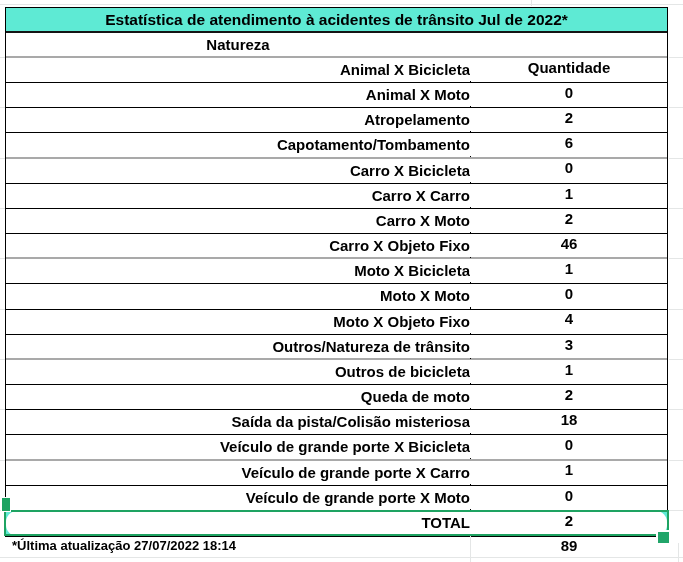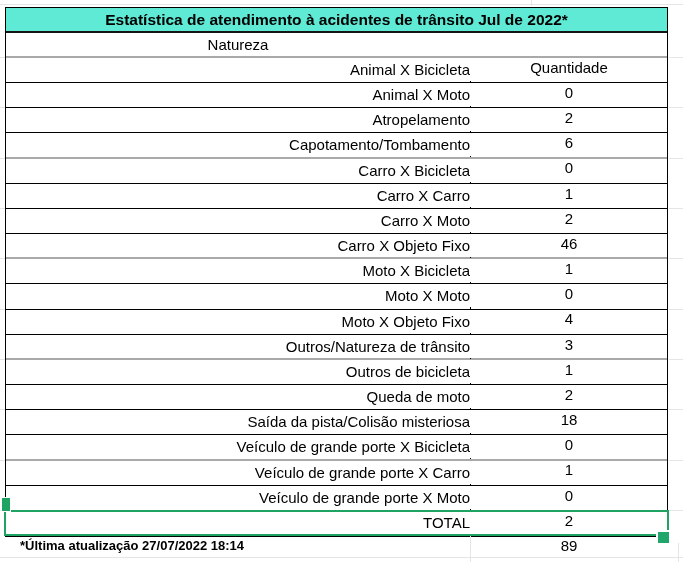--- a/index.html
+++ b/index.html
@@ -38,41 +38,43 @@
     white-space: nowrap;
     overflow: hidden;
   }
   .row {
     display: flex;
     height: 25.17px;
     border-bottom: 1px solid #000;
     font-size: 15px;
     line-height: 24px;
     background: #fff;
+    font-weight: bold;
   }
   .row.gray-b { border-bottom: 2px solid #a9a9a9; }
   .row .c-nat {
     width: 464px;
     padding-left: 5px;
     white-space: nowrap;
     overflow: hidden;
     text-align: right;
   }
   .row .c-qty {
     flex: 1;
     border-left: 1px solid #000;
     text-align: center;
     margin-top: 23px;
   }
   .row.header-row { height: 25px; border-bottom: 2px solid #a9a9a9; }
   .row.header-row .c-nat { text-align: center; padding-left: 0; }
   .row.total-row {
     height: 25px;
     border-bottom: none;
-    font-weight: normal;
+    font-weight: bold;
+    border-radius: 11px;
   }
   .row.total-row .c-qty { background: #efefef; }
 
   
   .selection {
     position: absolute;
     left: 4px; top: 510px;
     width: 665px; height: 26px;
     border: 2px solid #1ea362;
     pointer-events: none;
@@ -90,21 +92,21 @@
     position: absolute;
     left: 656px; top: 530px;
     width: 15px; height: 15px;
     background: #22a56a;
     border: 2px solid #fff;
     z-index: 7;
   }
 
   .footer-note {
     position: absolute;
-    left: 20px; top: 538px;
+    left: 12px; top: 538px;
     font-size: 13px;
     font-weight: bold;
     white-space: nowrap;
     z-index: 2;
   }
 </style>
 </head>
 <body>
 
 <div class="canvas">

